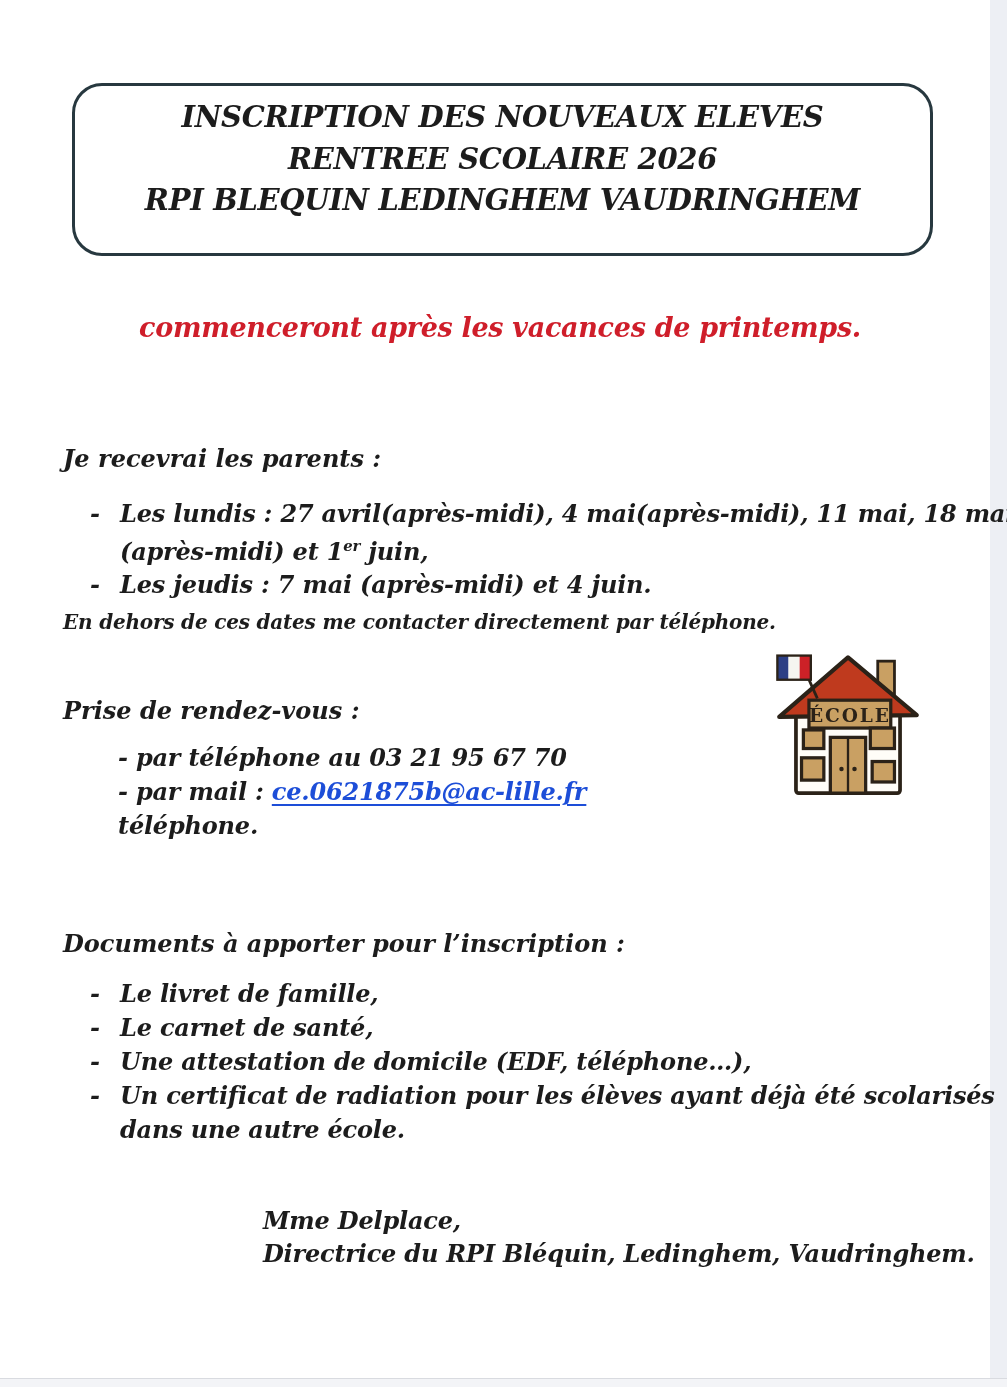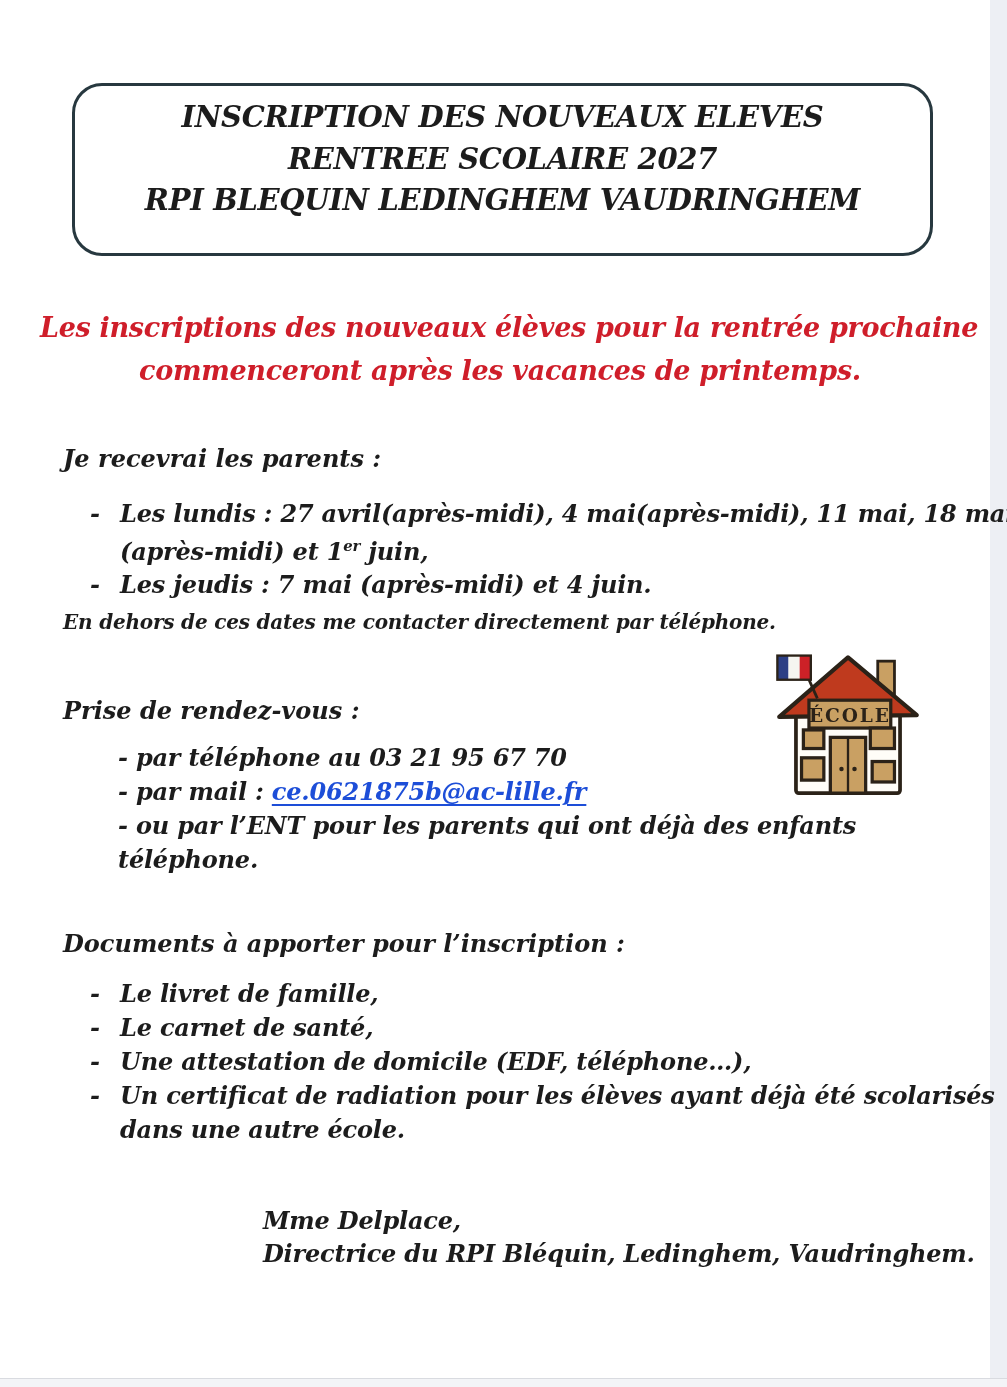--- a/index.html
+++ b/index.html
@@ -83,26 +83,25 @@
   }
 </style>
 </head>
 <body>
 
 <div class="edge-right"></div>
 <div class="edge-bottom"></div>
 
 <div class="title-box">
   <div class="title-line">INSCRIPTION DES NOUVEAUX ELEVES</div>
-  <div class="title-line">RENTREE SCOLAIRE 2027</div>
+  <div class="title-line">RENTREE SCOLAIRE 2026</div>
   <div class="title-line">RPI BLEQUIN LEDINGHEM VAUDRINGHEM</div>
 </div>
 
 <div class="notice">
-  <div class="notice-line">Les inscriptions des nouveaux élèves pour la rentrée prochaine</div>
   <div class="notice-line">commenceront après les vacances de printemps.</div>
 </div>
 
 <div class="heading sec1-h">Je recevrai les parents :</div>
 
 <div class="list1">
   <div class="bullet">
     <div class="bline">Les lundis : 27 avril(après-midi), 4 mai(après-midi), 11 mai, 18 mai</div>
     <div class="bline"><span>(après-midi) et 1</span><sup>er</sup><span> juin,</span></div>
   </div>
@@ -142,21 +141,20 @@
   <rect x="30" y="116" width="24" height="24" stroke="#2b2218" stroke-width="3.5" fill="#c9a063"></rect>
   <rect x="104" y="84" width="26" height="22" stroke="#2b2218" stroke-width="3.5" fill="#c9a063"></rect>
   <rect x="106" y="120" width="24" height="22" stroke="#2b2218" stroke-width="3.5" fill="#c9a063"></rect>
 </svg>
 
 <div class="heading rdv-h">Prise de rendez-vous :</div>
 
 <div class="rdv-lines">
   <div class="rdv-line">- par téléphone au 03 21 95 67 70</div>
   <div class="rdv-line"><span>- par mail : </span><a class="mail-link" href="#">ce.0621875b@ac-lille.fr</a></div>
-  <div class="rdv-line">- ou par l’ENT pour les parents qui ont déjà des enfants</div>
   <div class="rdv-line">téléphone.</div>
 </div>
 
 <div class="heading docs-h">Documents à apporter pour l’inscription :</div>
 
 <div class="list2">
   <div class="bullet">
     <div class="bline">Le livret de famille,</div>
   </div>
   <div class="bullet">

